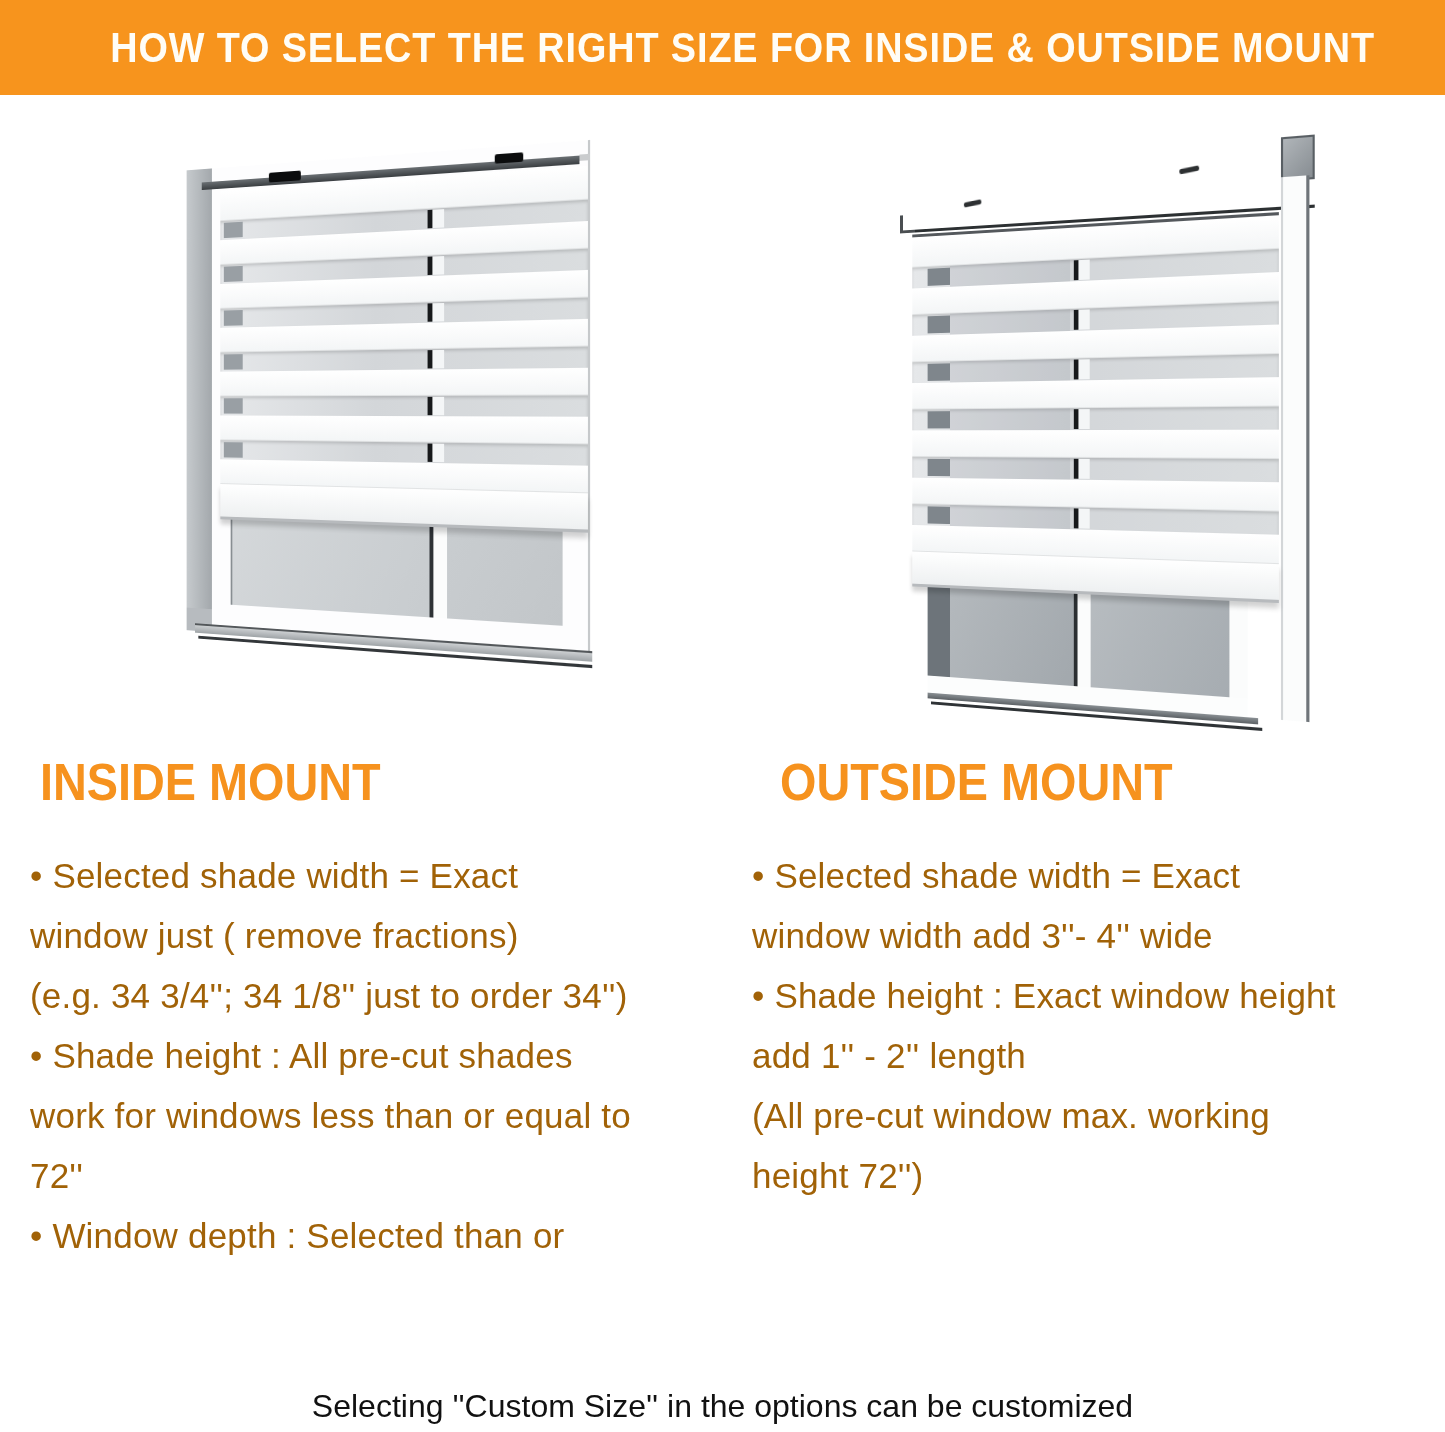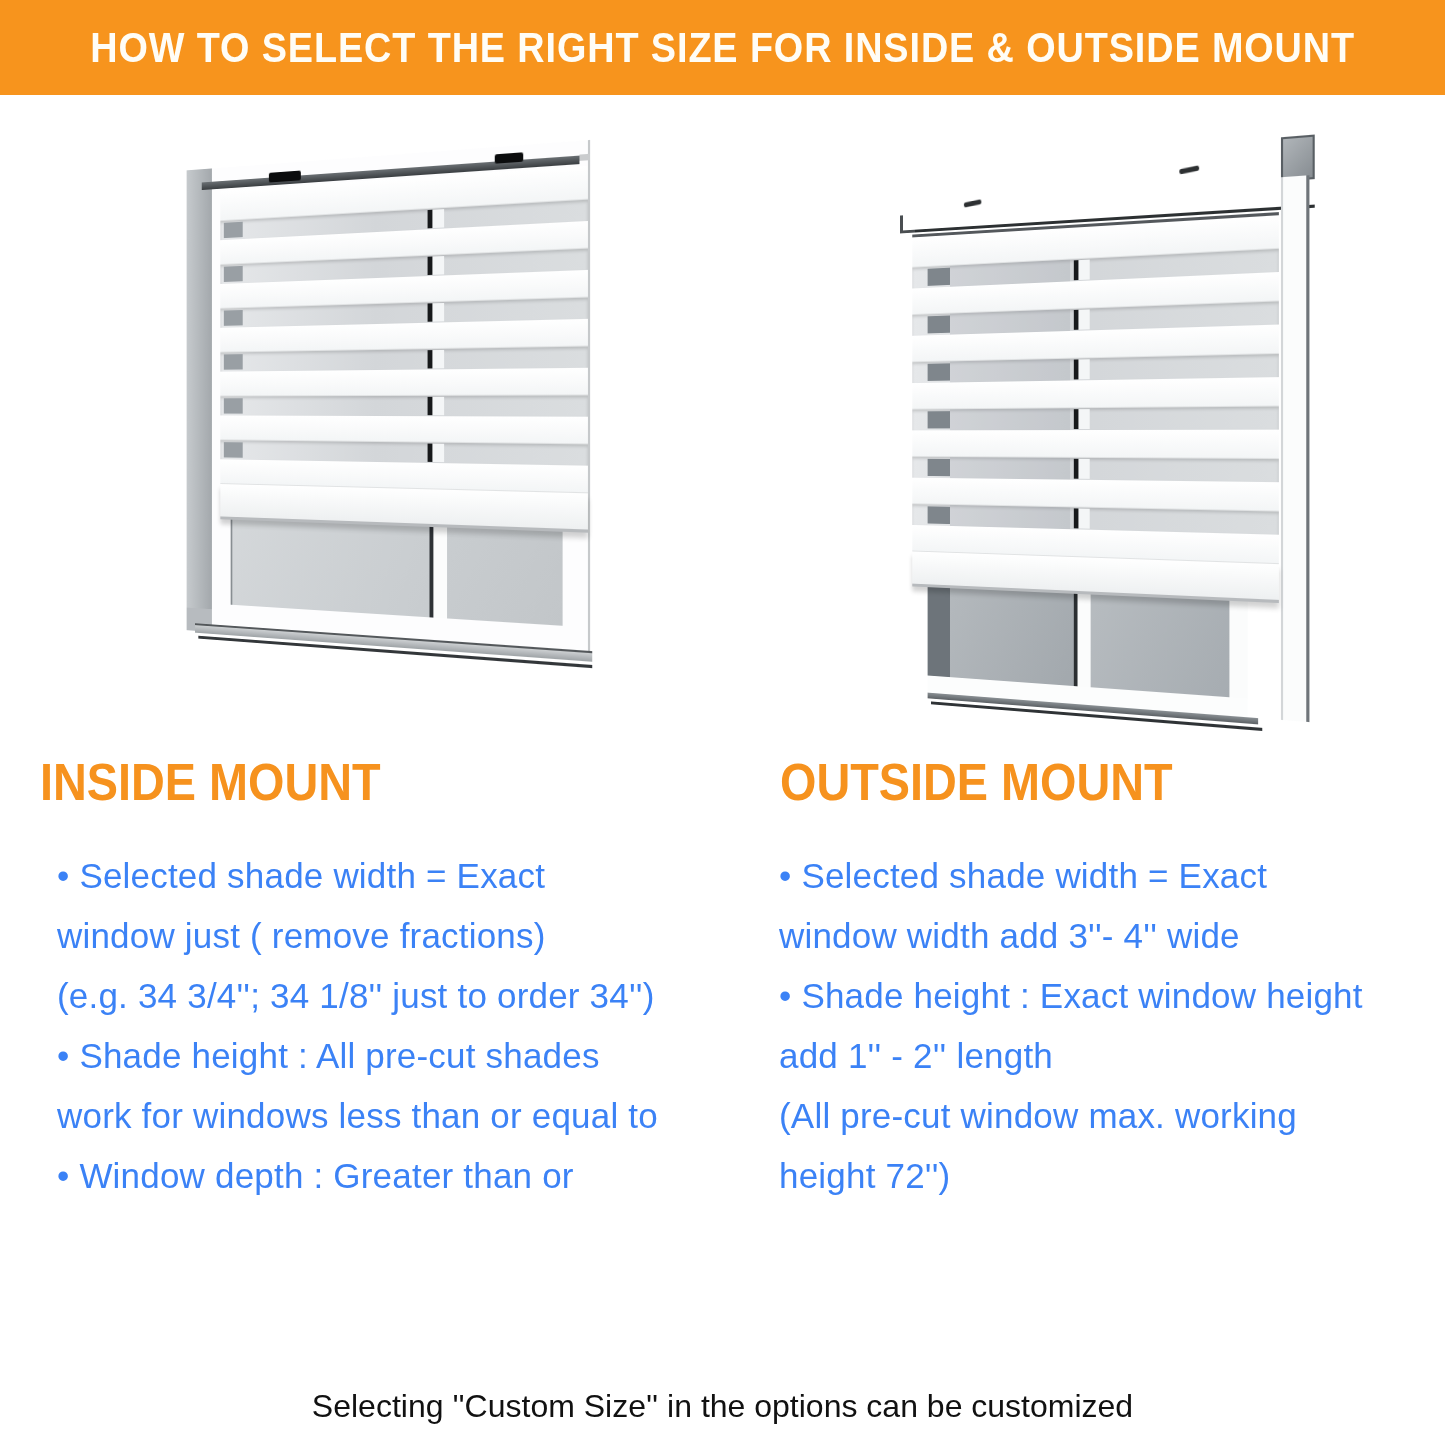--- a/index.html
+++ b/index.html
@@ -8,21 +8,21 @@
 
   
   .banner{position:absolute;left:0;top:0;width:1445px;height:95px;background:#F7941D;display:flex;align-items:center;justify-content:center;}
   .banner-title{font-weight:bold;font-size:42px;color:#FFFDF6;white-space:nowrap;letter-spacing:1px;transform:scaleX(0.9);transform-origin:center;}
 
   
   .mount-heading{position:absolute;font-weight:bold;font-size:52px;color:#F6921E;white-space:nowrap;transform:scaleX(0.9);transform-origin:left bottom;}
 
   
   .spec-col{position:absolute;}
-  .tline{font-size:35px;line-height:60px;color:#3b82f6;white-space:nowrap;letter-spacing:0.2px;margin-left:27px;}
+  .tline{font-size:35px;line-height:60px;color:#a16207;white-space:nowrap;letter-spacing:0.2px;}
 
   
   .footer-note{position:absolute;left:0;right:0;top:1388px;text-align:center;font-size:32px;color:#111111;}
 
   
   .scene{position:absolute;}
   .flat{position:absolute;left:0;top:0;width:100%;height:100%;}
   .p{position:absolute;}
   .blind{position:absolute;}
   .wb{background:linear-gradient(180deg,#ffffff,#f3f5f6);box-shadow:inset 0 -1px 0 rgba(0,0,0,0.07);}
@@ -31,21 +31,21 @@
   .glimpse{position:absolute;top:2px;bottom:2px;background:#999fa4;}
   .dash{position:absolute;top:1px;bottom:1px;width:5px;background:#17191b;}
   .mgap{position:absolute;top:1px;bottom:1px;width:12px;background:#f4f6f7;}
   .tintL{position:absolute;top:0;bottom:0;background:rgba(140,147,153,0.20);}
 </style>
 </head>
 <body>
 
 <div class="page">
 
-  <div class="banner" style="background-color: rgb(247, 148, 29);">
+  <div class="banner" style="background-color: rgb(247, 148, 29); justify-content: flex-end;">
     <div class="banner-title" style="color: rgb(255, 253, 246);">HOW TO SELECT THE RIGHT SIZE FOR INSIDE &amp; OUTSIDE MOUNT</div>
   </div>
 
   <div class="scene" style="left:162px;top:152px;width:430px;height:505px;perspective:1200px;">
     <div class="flat" style="transform:rotateY(-20deg);">
       <div class="p" style="left:0;top:4px;width:30px;height:488px;background:linear-gradient(90deg,#c6cacd,#a3a8ac);"></div>
       <div class="p" style="left:0;top:468px;width:46px;height:24px;background:#b7bbbf;"></div>
       <div class="p" style="left:30px;top:4px;width:396px;height:482px;background:#fdfdfe;border-right:2px solid #c6c9cb;"></div>
       <div class="p" style="left:52px;top:28px;width:348px;height:434px;background:linear-gradient(115deg,#dcdfe1,#c9cdd0 70%,#c2c6c9);border-left:2px solid #888e92;border-bottom:3px solid #4d5154;"></div>
       <div class="p" style="left:270px;top:28px;width:4px;height:434px;background:#2e3236;"></div>
@@ -174,21 +174,22 @@
 
   <div class="mount-heading" style="left: 40px; top: 752px; color: rgb(246, 146, 30);">INSIDE MOUNT</div>
   <div class="mount-heading" style="left: 780px; top: 752px; color: rgb(246, 146, 30);">OUTSIDE MOUNT</div>
 
   <div class="spec-col" style="left:30px;top:846px;width:700px;">
     <div class="tline">• Selected shade width = Exact</div>
     <div class="tline">window just ( remove fractions)</div>
     <div class="tline">(e.g. 34 3/4''; 34 1/8'' just to order 34'')</div>
     <div class="tline">• Shade height : All pre-cut shades</div>
     <div class="tline">work for windows less than or equal to</div>
-    <div class="tline">• Window depth : Greater than or</div>
+    <div class="tline">72''</div>
+    <div class="tline">• Window depth : Selected than or</div>
   </div>
 
   <div class="spec-col" style="left:752px;top:846px;width:680px;">
     <div class="tline">• Selected shade width = Exact</div>
     <div class="tline">window width add 3''- 4'' wide</div>
     <div class="tline">• Shade height : Exact window height</div>
     <div class="tline">add 1'' - 2'' length</div>
     <div class="tline">(All pre-cut window max. working</div>
     <div class="tline">height 72'')</div>
   </div>

